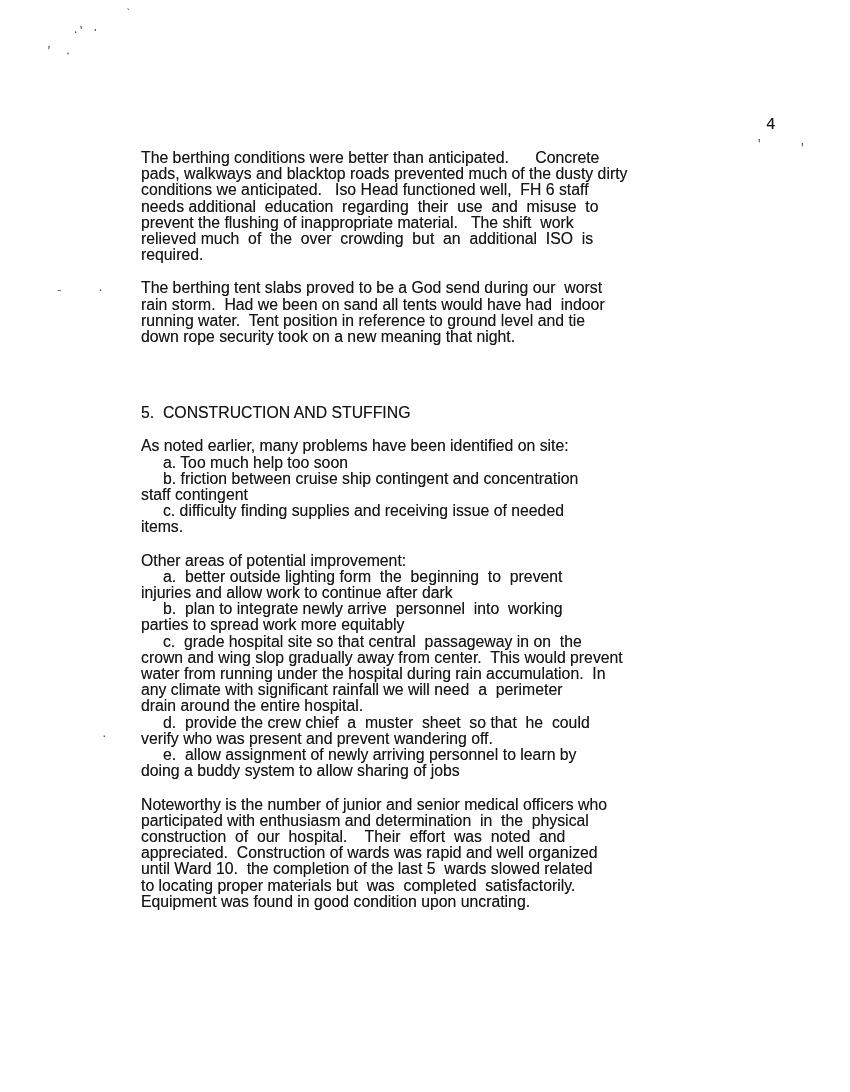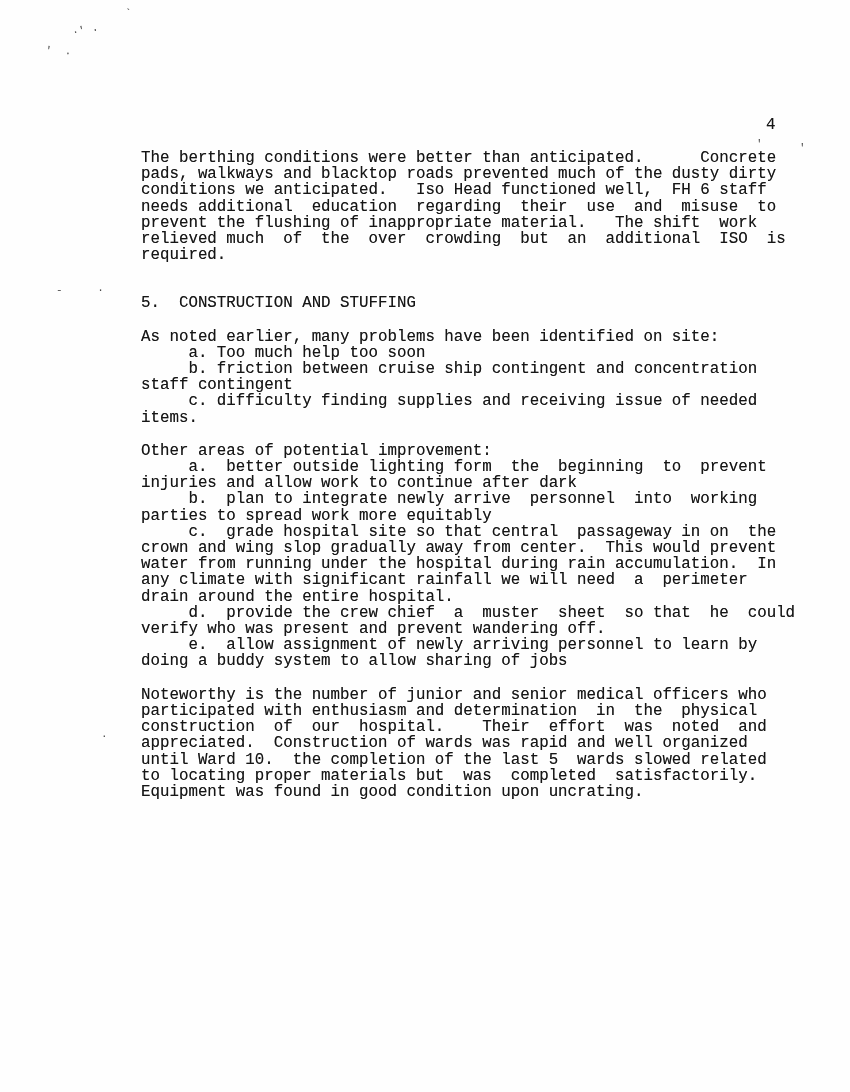--- a/index.html
+++ b/index.html
@@ -28,25 +28,25 @@
     position: absolute;
     left: 141px;
     top: 150px;
     width: 665px;
     font-size: 15.8px;
     line-height: 16.2px;
   }
   .para {
     margin: 0 0 17px 0;
     white-space: pre;
-    font-family: Liberation Mono, monospace;
+    font-family: Liberation Sans, sans-serif;
     text-shadow: 0 0 0.5px rgba(20,20,20,0.55);
   }
   .heading {
-    margin-top: 32px;
+    margin-top: 60px;
   }
   .artifact {
     position: absolute;
     color: #4a4a4a;
     font-size: 11px;
     white-space: pre;
   }
   .a1 { left: 72px;  top: 24px;  transform: rotate(-12deg); }
   .a2 { left: 45px;  top: 46px;  transform: rotate(8deg); }
   .a3 { left: 125px; top: 8px; }
@@ -71,20 +71,24 @@
   <div class="page-number">4</div>
 
   <div class="text-block">
     <p class="para">The berthing conditions were better than anticipated.      Concrete
 pads, walkways and blacktop roads prevented much of the dusty dirty
 conditions we anticipated.   Iso Head functioned well,  FH 6 staff
 needs additional  education  regarding  their  use  and  misuse  to
 prevent the flushing of inappropriate material.   The shift  work
 relieved much  of  the  over  crowding  but  an  additional  ISO  is
 required.</p>
+    <p class="para">The berthing tent slabs proved to be a God send during our  worst
+rain storm.  Had we been on sand all tents would have had  indoor
+running water.  Tent position in reference to ground level and tie
+down rope security took on a new meaning that night.</p>
     <p class="para heading">5.  CONSTRUCTION AND STUFFING</p>
     <p class="para">As noted earlier, many problems have been identified on site:
      a. Too much help too soon
      b. friction between cruise ship contingent and concentration
 staff contingent
      c. difficulty finding supplies and receiving issue of needed
 items.</p>
     <p class="para">Other areas of potential improvement:
      a.  better outside lighting form  the  beginning  to  prevent
 injuries and allow work to continue after dark

